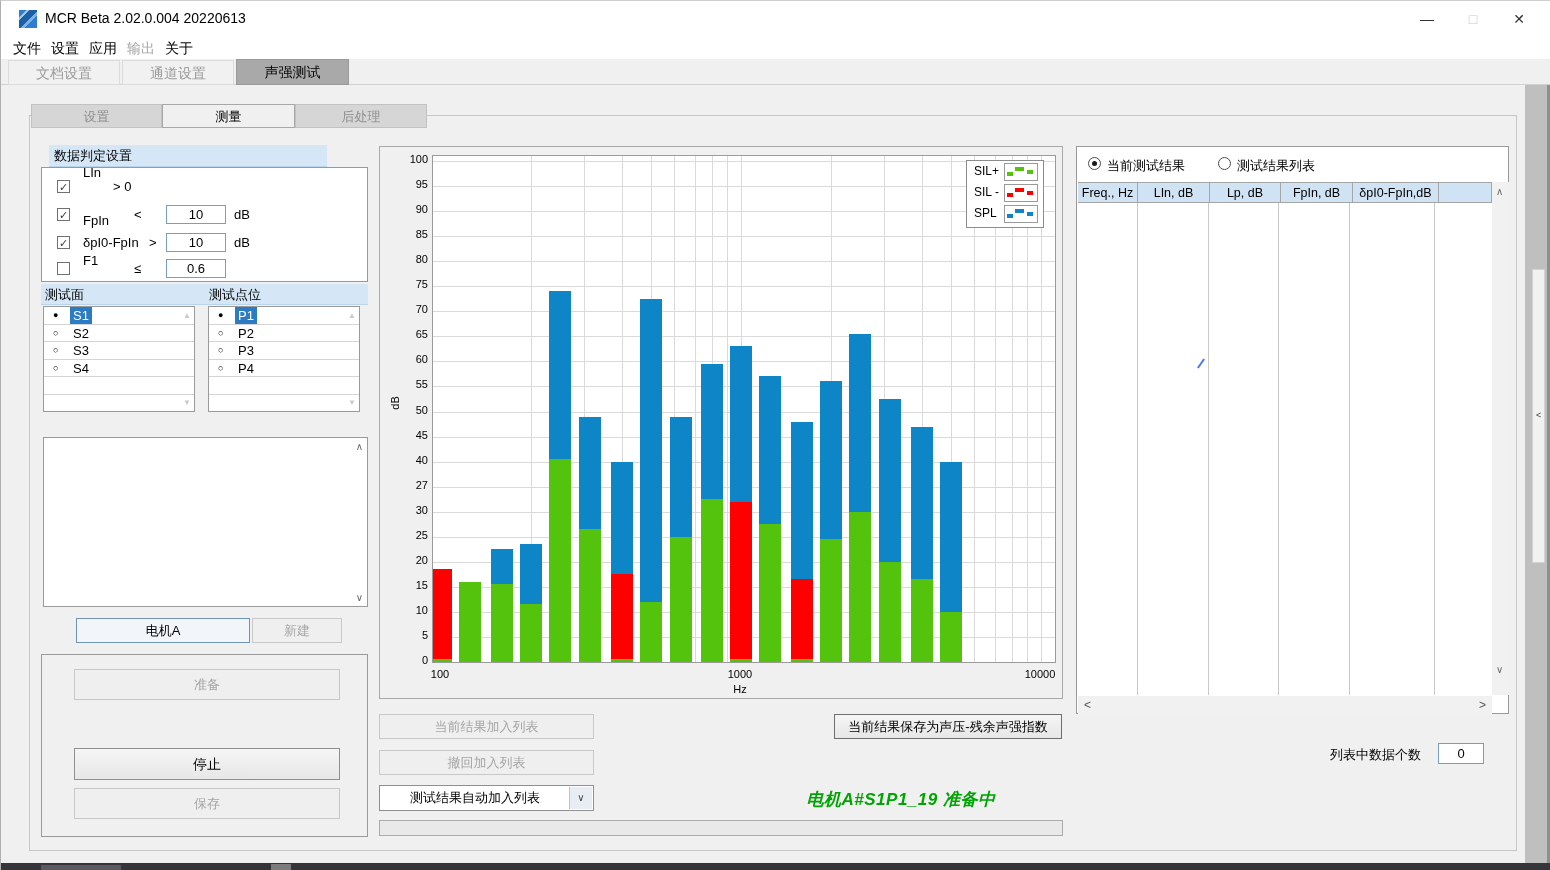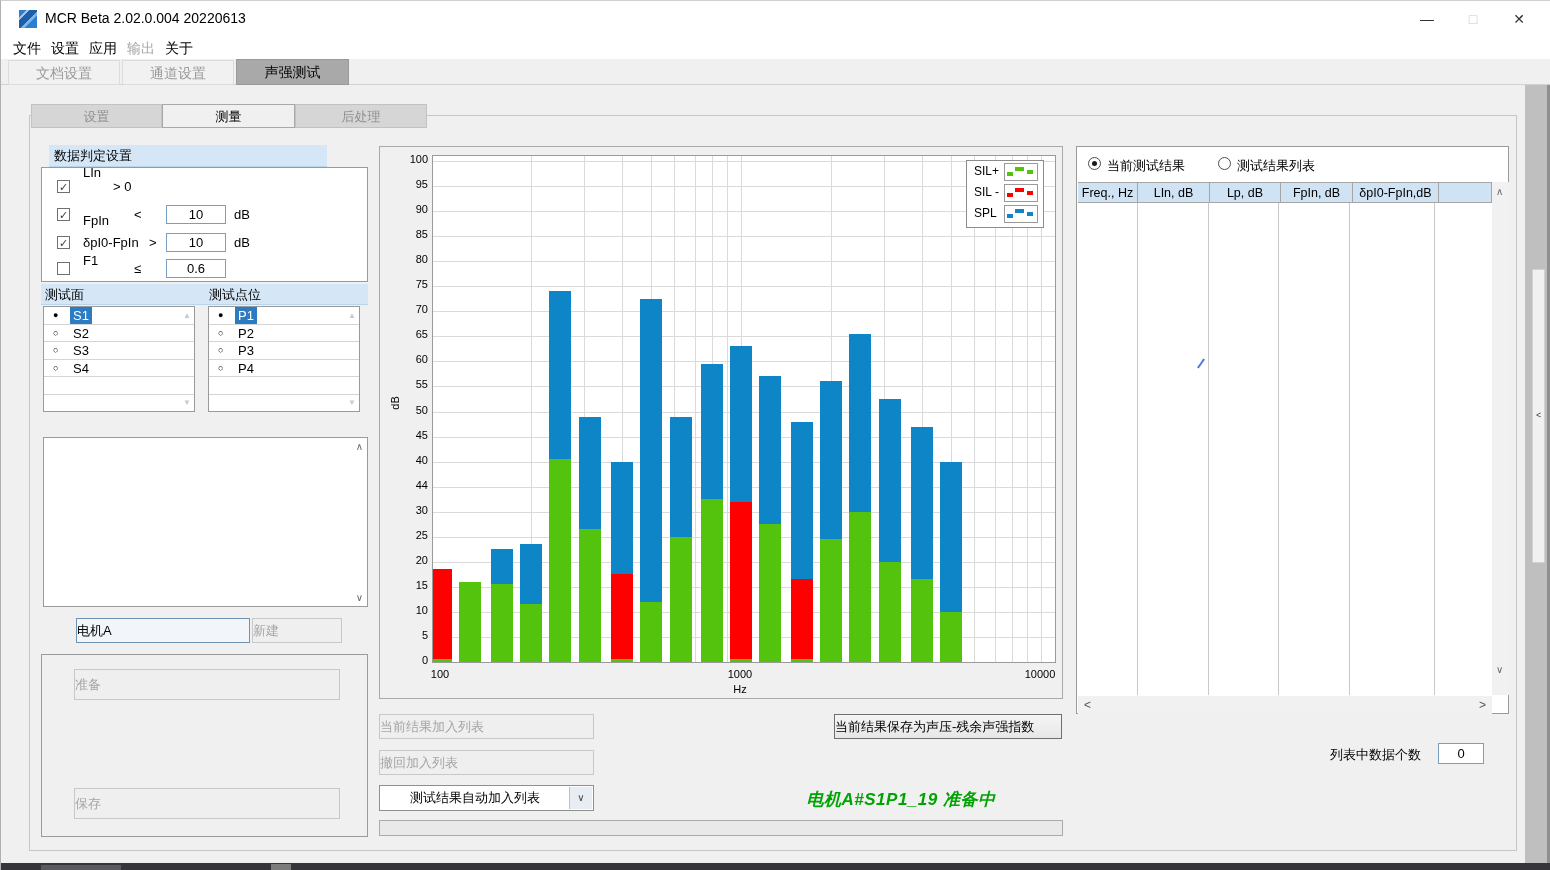--- a/index.html
+++ b/index.html
@@ -31,21 +31,21 @@
   .inbox{width:60px;height:19px;border:1px solid #7a9ebf;background:#fff;font-size:13px;
          text-align:center;font-family:inherit;padding:0;}
   .listbox{background:#fff;border:1px solid #9a9a9a;}
   .lrow{left:0;width:100%;height:17.5px;border-bottom:1px solid #d4d4d4;font-size:13px;line-height:17px;}
   .bullet{position:absolute;left:9px;top:0px;font-size:9px;}
   .ltext{position:absolute;left:26px;top:0;padding:0 3px;}
   .ltext.sel{background:#2b7cc2;color:#fff;}
   .scrollarrow{color:#c6cbd1;font-size:8px;}
   .chev{color:#6b6b6b;font-size:10px;}
   .btn{background:linear-gradient(#f5f5f5,#e7e7e7);border:1px solid #8f8f8f;font-size:13px;
-       text-align:left;color:#000;}
+       text-align:center;color:#000;}
   .btn.dis{background:#efefef;border:1px solid #c8c8c8;color:#a5a5a5;}
   .btn.hl{background:#f2f6fb;border:1px solid #6f93b4;}
   .chartpanel{left:378px;top:145px;width:684px;height:553px;background:#f0f0f0;border:1px solid #a9a9a9;}
   #chart-plot{position:absolute;left:52px;top:8px;width:622px;height:506px;background:#fff;
               border:1px solid #9a9a9a;overflow:hidden;}
   .gridh{background:#dadada;}
   .gridv{background:#dadada;}
   .ytick{width:30px;text-align:right;font-size:11px;}
   .xtick{width:60px;text-align:center;font-size:11px;}
   .axlabel{font-size:11px;}
@@ -179,20 +179,21 @@
   <div class="abs listbox" style="left:42px;top:436px;width:325px;height:170px">
     <div class="abs chev" style="right:4px;top:3px">∧</div>
     <div class="abs chev" style="right:4px;bottom:3px">∨</div>
   </div>
 
   <div class="abs btn hl" style="left:75px;top:617px;width:174px;height:25px;line-height:24px">电机A</div>
   <div class="abs btn dis" style="left:251px;top:617px;width:90px;height:25px;line-height:24px">新建</div>
 
   <div class="abs" style="left:40px;top:653px;width:327px;height:183px;border:1px solid #9a9a9a"></div>
   <div class="abs btn dis" style="left:73px;top:668px;width:266px;height:31px;line-height:30px">准备</div>
+  <div class="abs btn" style="left:73px;top:747px;width:266px;height:32px;line-height:31px;font-size:14px">停止</div>
   <div class="abs btn dis" style="left:73px;top:787px;width:266px;height:31px;line-height:30px">保存</div>
 
   <div class="abs chartpanel" id="chart-panel">
     <div id="chart-plot">
         <div class="abs gridh" style="left: 0px; top: 480.95px; width: 622px; height: 1px;"></div>
         <div class="abs gridh" style="left: 0px; top: 455.9px; width: 622px; height: 1px;"></div>
         <div class="abs gridh" style="left: 0px; top: 430.85px; width: 622px; height: 1px;"></div>
         <div class="abs gridh" style="left: 0px; top: 405.8px; width: 622px; height: 1px;"></div>
         <div class="abs gridh" style="left: 0px; top: 380.75px; width: 622px; height: 1px;"></div>
         <div class="abs gridh" style="left: 0px; top: 355.7px; width: 622px; height: 1px;"></div>
@@ -298,21 +299,21 @@
       </div>
     <div class="abs axlabel" style="left:8px;top:250px;transform:rotate(-90deg)">dB</div>
     <div class="abs axlabel xtick" style="left:330px;top:536px">Hz</div>
   <div class="abs ytick" style="left: 18px; top: 507px;">0</div>
       <div class="abs ytick" style="left: 18px; top: 481.95px;">5</div>
       <div class="abs ytick" style="left: 18px; top: 456.9px;">10</div>
       <div class="abs ytick" style="left: 18px; top: 431.85px;">15</div>
       <div class="abs ytick" style="left: 18px; top: 406.8px;">20</div>
       <div class="abs ytick" style="left: 18px; top: 381.75px;">25</div>
       <div class="abs ytick" style="left: 18px; top: 356.7px;">30</div>
-      <div class="abs ytick" style="left: 18px; top: 331.65px;">44</div>
+      <div class="abs ytick" style="left: 18px; top: 331.65px;">27</div>
       <div class="abs ytick" style="left: 18px; top: 306.6px;">40</div>
       <div class="abs ytick" style="left: 18px; top: 281.55px;">45</div>
       <div class="abs ytick" style="left: 18px; top: 256.5px;">50</div>
       <div class="abs ytick" style="left: 18px; top: 231.45px;">55</div>
       <div class="abs ytick" style="left: 18px; top: 206.4px;">60</div>
       <div class="abs ytick" style="left: 18px; top: 181.35px;">65</div>
       <div class="abs ytick" style="left: 18px; top: 156.3px;">70</div>
       <div class="abs ytick" style="left: 18px; top: 131.25px;">75</div>
       <div class="abs ytick" style="left: 18px; top: 106.2px;">80</div>
       <div class="abs ytick" style="left: 18px; top: 81.15px;">85</div>

